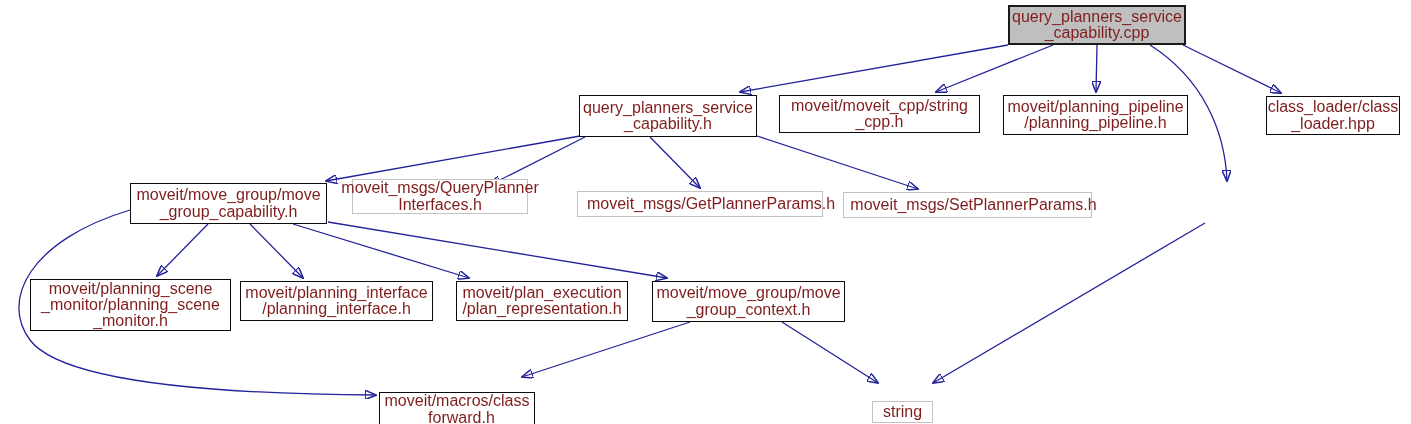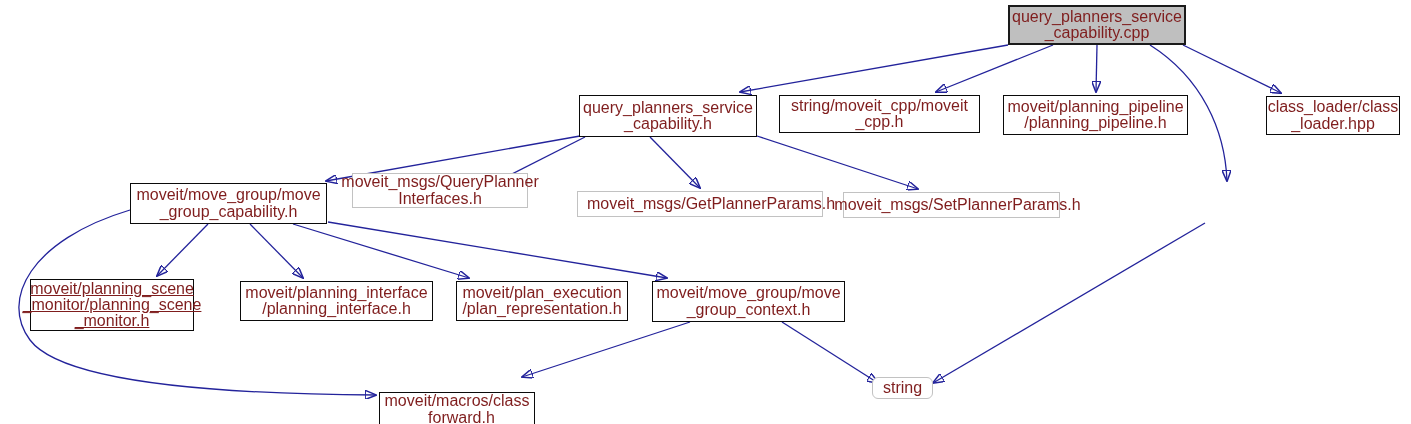--- a/index.html
+++ b/index.html
@@ -26,30 +26,30 @@
   }
   .node.current{background:#bfbfbf;border:2px solid #1a1a1a;}
   .node.external{border-color:#c2c2c2;}
   
   #n0 {left:1008px;top:5px;  width:178px;height:40px;}
   #n1 {left:579px; top:95px; width:178px;height:42px;}
   #n2 {left:779px; top:95px; width:201px;height:38px;}
   #n3 {left:1003px;top:95px; width:185px;height:40px;}
   #n4 {left:1266px;top:96px; width:134px;height:39px;}
   #n5 {left:130px; top:183px;width:197px;height:41px;}
-  #n6 {left:352px; top:173px;width:176px;height:35px;}
+  #n6 {left:352px; top:179px;width:176px;height:35px;}
   #n7 {left:577px; top:191px;width:246px;height:26px;padding-left:22px;}
-  #n8 {left:843px; top:192px;width:217px;height:26px;padding-left:12px;}
+  #n8 {left:843px; top:192px;width:249px;height:26px;padding-left:12px;}
   #n9 {left:1115px;top:184px;width:223px;height:39px;}
-  #n10{left:30px;  top:279px;width:164px;height:52px;line-height:16px;text-decoration:underline;}
+  #n10{left:30px;  top:279px;width:201px;height:52px;line-height:16px;}
   #n11{left:240px; top:281px;width:193px;height:40px;}
   #n12{left:456px; top:281px;width:172px;height:40px;}
   #n13{left:652px; top:281px;width:193px;height:41px;}
   #n14{left:379px; top:392px;width:156px;height:35px;}
-  #n15{left:872px; top:377px;width:61px; height:22px;border-radius:6px;}
+  #n15{left:872px; top:401px;width:61px; height:22px;}
 </style>
 </head>
 <body>
 
 <div class="canvas">
 
   <svg class="edges" width="1411" height="424" viewBox="0 0 1411 424" xmlns="http://www.w3.org/2000/svg">
     <defs>
       <marker id="arr" viewBox="0 0 10 8" refX="9.5" refY="4" markerWidth="9" markerHeight="7" orient="auto-start-reverse">
         <path d="M0,0 L10,4 L0,8 z" fill="#23239b" stroke="none"></path>
@@ -71,21 +71,21 @@
     <path marker-end="url(#arr)" d="M130,210 C30,240 0,300 30,340 C60,380 200,394 376,395"></path>
     <path marker-end="url(#arr)" d="M1205,223 L933,383"></path>
     <path marker-end="url(#arr)" d="M690,322 L522,377"></path>
     <path marker-end="url(#arr)" d="M782,322 L878,383"></path>
   </svg>
 
   <div class="node current" id="n0"><span>query_planners_service
 _capability.cpp</span></div>
   <div class="node linked" id="n1"><span>query_planners_service
 _capability.h</span></div>
-  <div class="node linked" id="n2"><span>string/moveit_cpp/moveit
+  <div class="node linked" id="n2"><span>moveit/moveit_cpp/string
 _cpp.h</span></div>
   <div class="node linked" id="n4"><span>class_loader/class
 _loader.hpp</span></div>
   <div class="node linked" id="n3"><span>moveit/planning_pipeline
 /planning_pipeline.h</span></div>
   <div class="node linked" id="n5"><span>moveit/move_group/move
 _group_capability.h</span></div>
   <div class="node external" id="n6"><span>moveit_msgs/QueryPlanner
 Interfaces.h</span></div>
   <div class="node external" id="n7"><span>moveit_msgs/GetPlannerParams.h</span></div>

